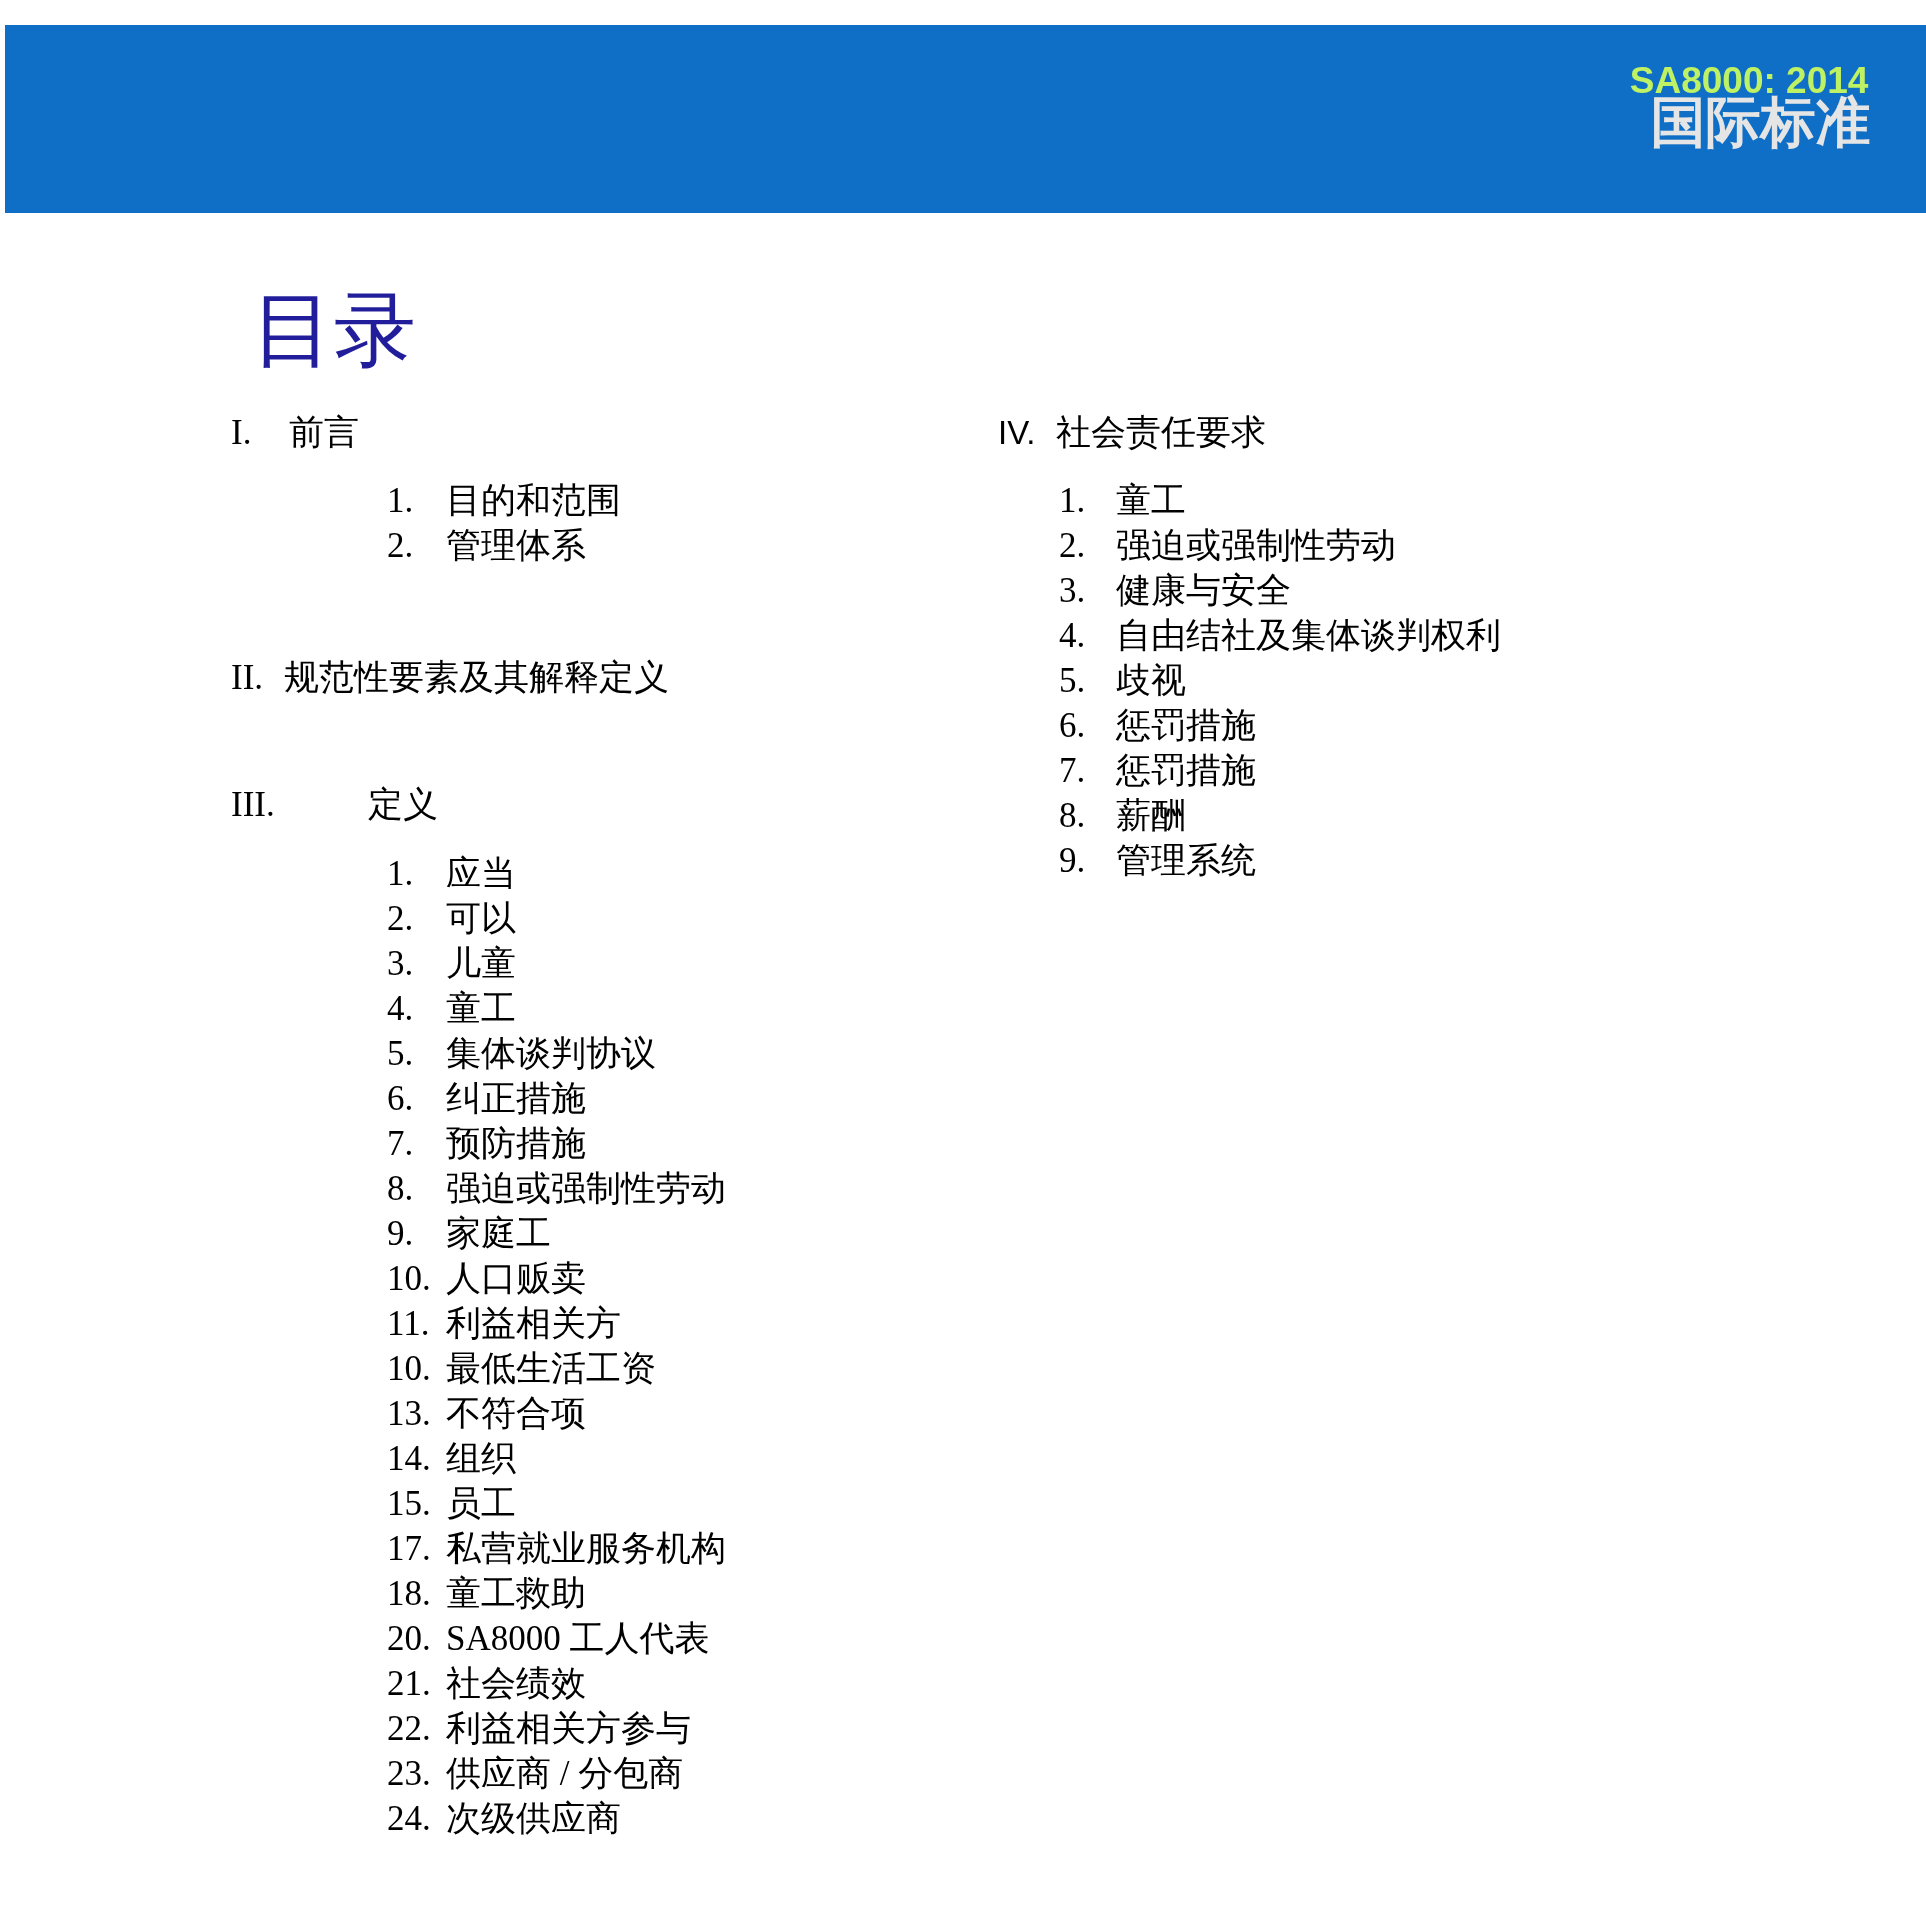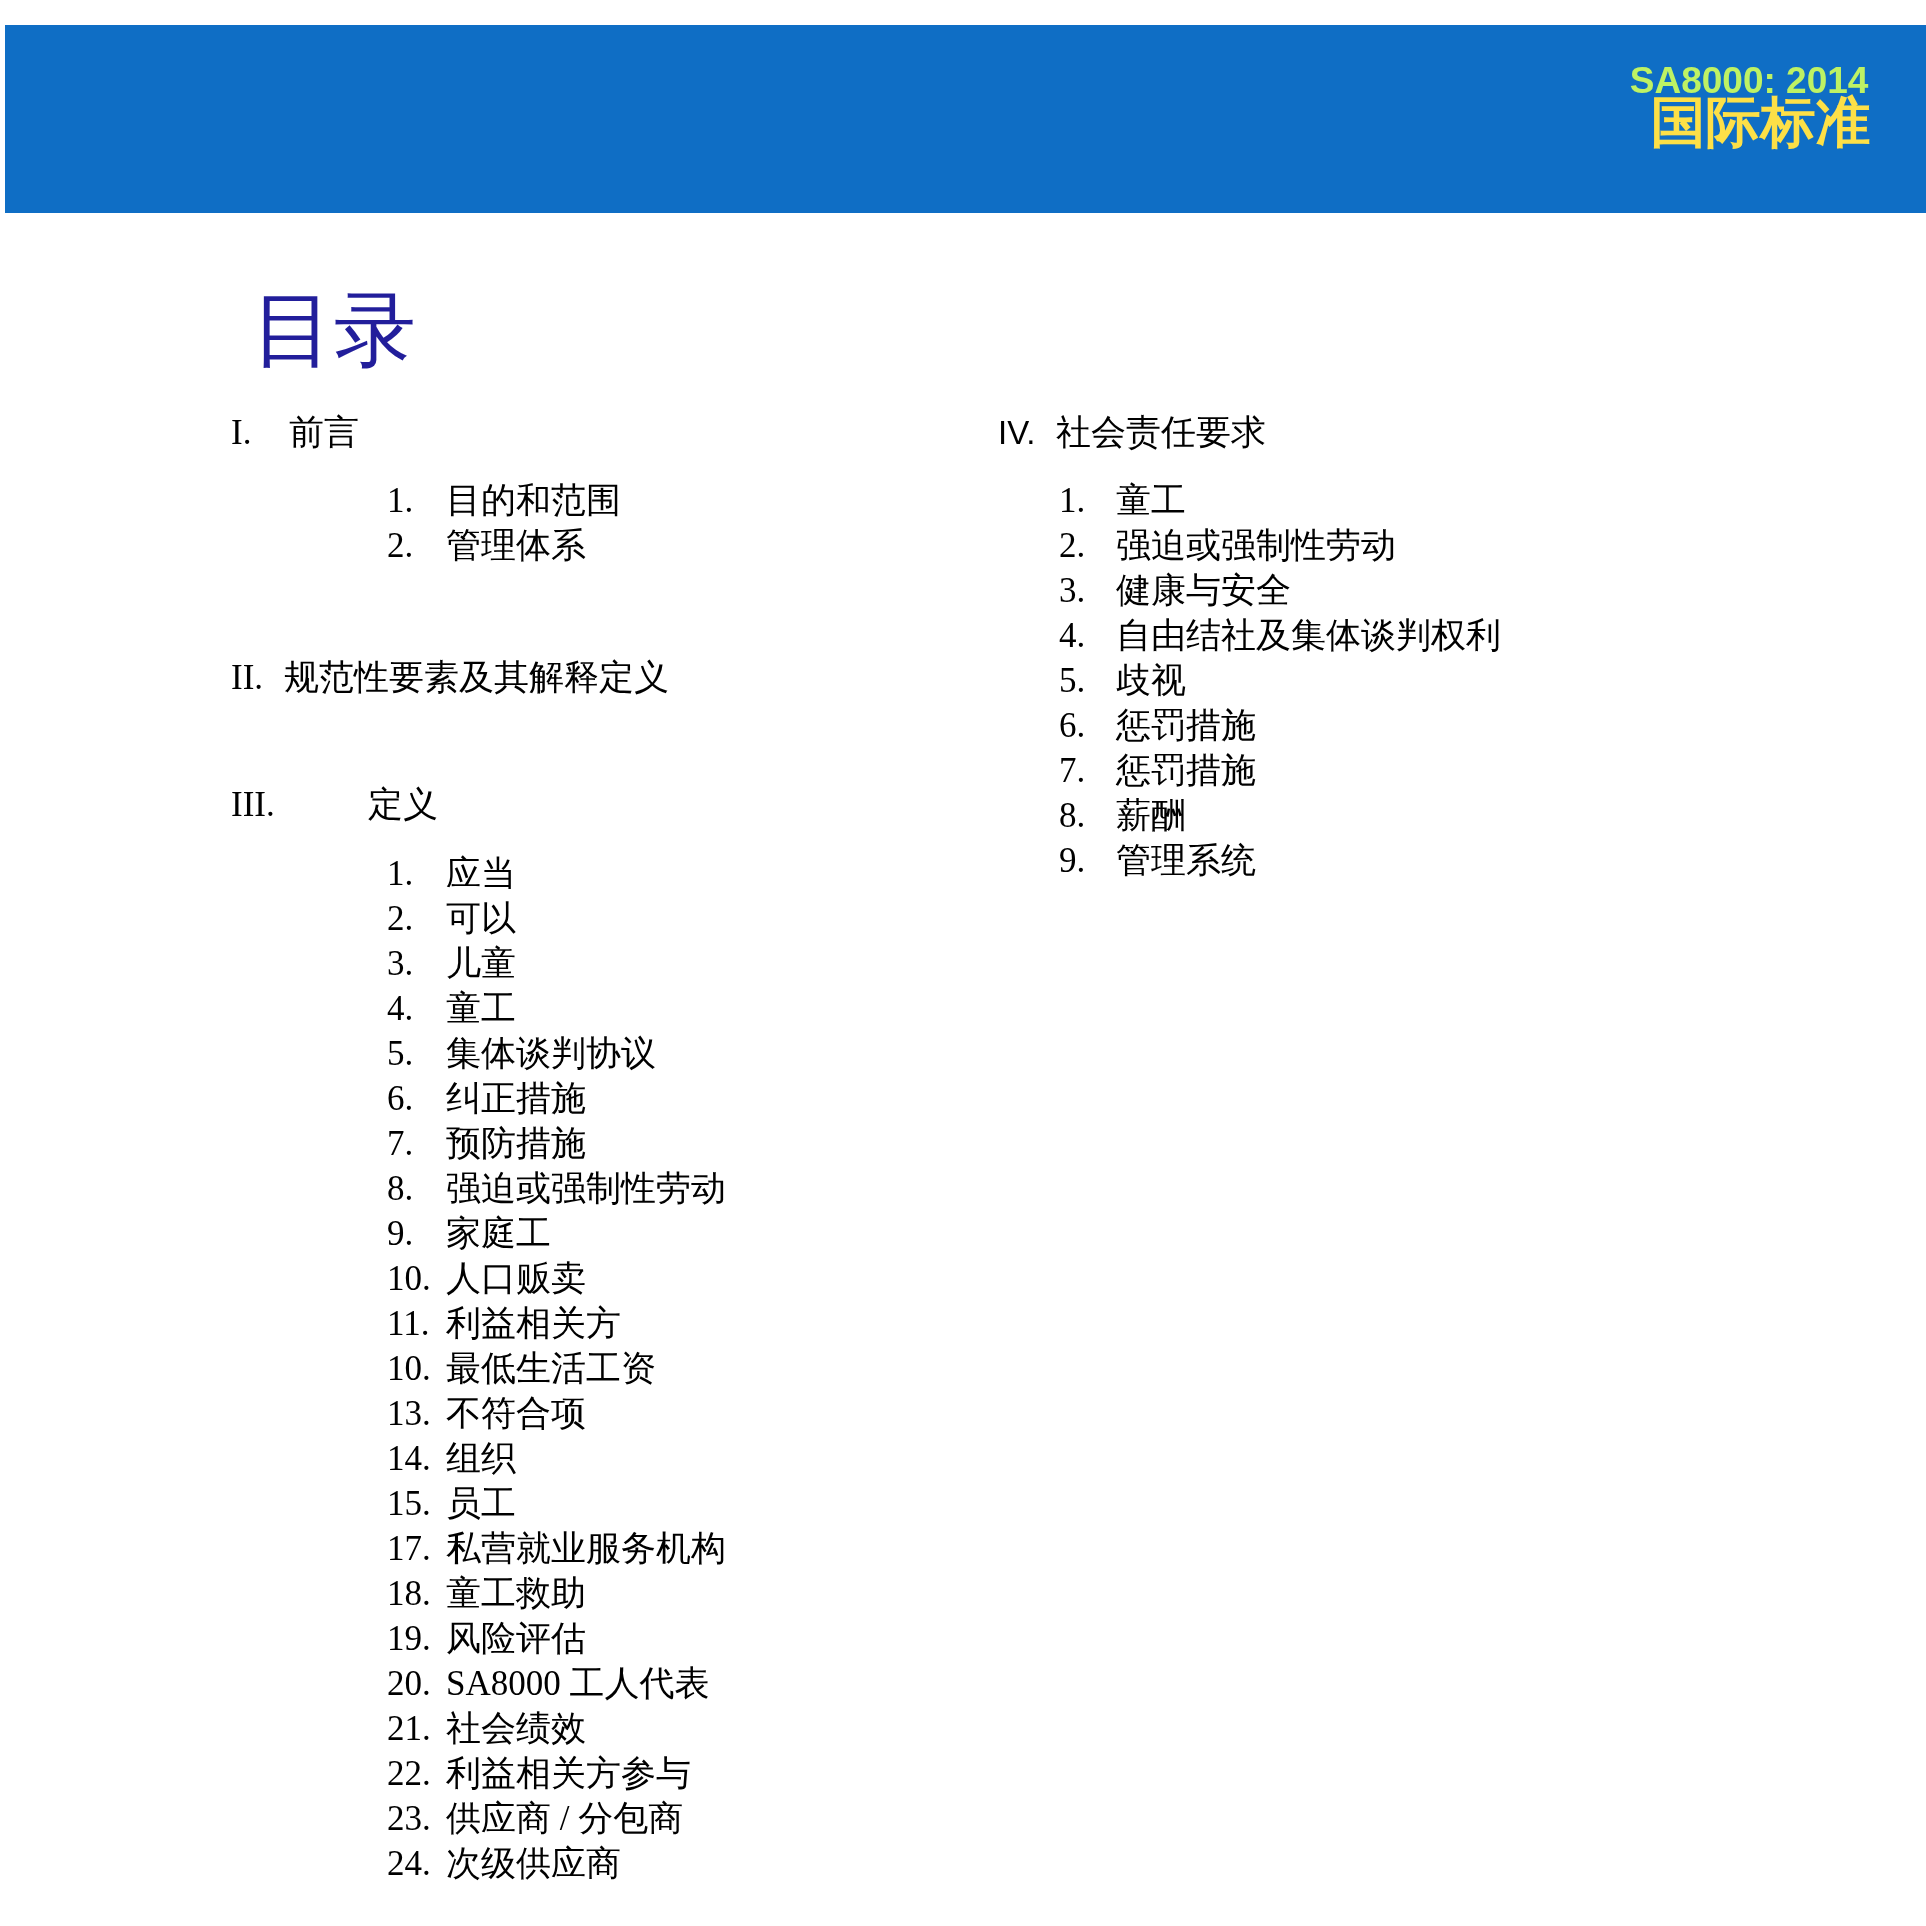--- a/index.html
+++ b/index.html
@@ -20,21 +20,21 @@
   }
   .band-line1{
     position:absolute;top:37px;right:95px;
     font-family:"Liberation Sans","DejaVu Sans",sans-serif;
     font-size:37px;line-height:1;color:#bef264;
     white-space:nowrap;
     font-weight:bold;
   }
   .band-line2{
     position:absolute;top:70px;right:93px;
-    font-size:55px;font-weight:bold;line-height:1;color:#fde047;
+    font-size:55px;font-weight:bold;line-height:1;color:#e5e5e5;
     white-space:nowrap;
   }
   
   .doc-title{
     position:absolute;left:236px;top:274px;margin:16px;
     font-size:82px;font-weight:normal;line-height:1;
     color:#221E9B;
     white-space:nowrap;
   }
   
@@ -112,21 +112,20 @@
     <li><span class="num">8.</span><span class="txt">强迫或强制性劳动</span></li>
     <li><span class="num">9.</span><span class="txt">家庭工</span></li>
     <li><span class="num">10.</span><span class="txt">人口贩卖</span></li>
     <li><span class="num">11.</span><span class="txt">利益相关方</span></li>
     <li><span class="num">10.</span><span class="txt">最低生活工资</span></li>
     <li><span class="num">13.</span><span class="txt">不符合项</span></li>
     <li><span class="num">14.</span><span class="txt">组织</span></li>
     <li><span class="num">15.</span><span class="txt">员工</span></li>
     <li><span class="num">17.</span><span class="txt">私营就业服务机构</span></li>
     <li><span class="num">18.</span><span class="txt">童工救助</span></li>
-    <li><span class="num">19.</span><span class="txt">风险评估</span></li>
     <li><span class="num">20.</span><span class="txt">SA8000 工人代表</span></li>
     <li><span class="num">21.</span><span class="txt">社会绩效</span></li>
     <li><span class="num">22.</span><span class="txt">利益相关方参与</span></li>
     <li><span class="num">23.</span><span class="txt">供应商 / 分包商</span></li>
     <li><span class="num">24.</span><span class="txt">次级供应商</span></li>
 
   </ul>
 
   <div class="sec sec4">
     <span class="rn">IV.</span><span class="sec-label">社会责任要求</span>

